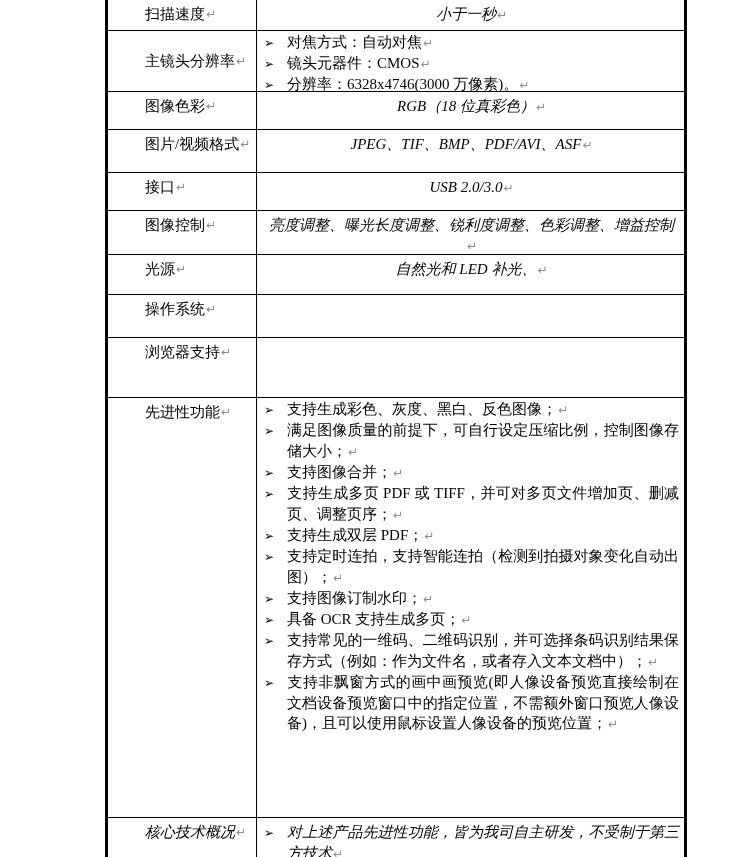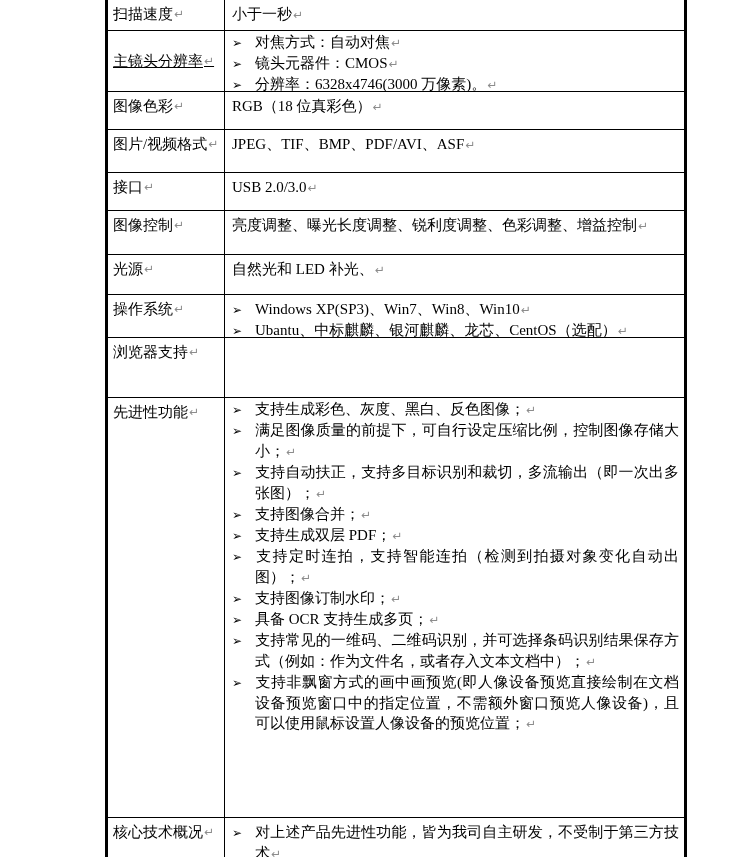--- a/index.html
+++ b/index.html
@@ -8,34 +8,34 @@
     font-family:"Liberation Serif","DejaVu Serif",serif;
     color:#000;
   }
   #spec-table{
     position:absolute;left:105px;top:0;width:582px;height:857px;
     box-sizing:border-box;
     border-left:3px solid #000;border-right:3px solid #000;
     font-size:15px;line-height:20px;
   }
   .row{display:flex;box-sizing:border-box;border-bottom:1px solid #000;overflow:hidden;}
-  .row:last-child{border-bottom:none;}
+  .row:last-child{border-bottom:none;font-style:italic;}
   .r0{height:31px}.r1{height:61px}.r2{height:38px}.r3{height:43px}.r4{height:38px}
   .r5{height:44px}.r6{height:40px}.r7{height:43px}.r8{height:60px}.r9{height:420px}.r10{height:39px}
   .label{
     width:117px;box-sizing:border-box;border-right:1px solid #000;
     padding:4px 2px 0 5px;display:flex;align-items:flex-start;
-    white-space:nowrap;overflow:hidden;
+    white-space:nowrap;overflow:hidden;margin-left:32px;
   }
-  .r1 .label{align-items:center;padding-top:0;text-decoration:underline;}
+  .r1 .label{align-items:center;padding-top:0;}
   .content{
     flex:1;box-sizing:border-box;padding:4px 5px 0 7px;overflow:hidden;
   }
   .r1 .content,.r8 .content,.r9 .content{padding-top:1px;}
-  .txt{text-align:left;}
+  .txt{text-align:center;font-style:italic;}
   .bi{
     text-align:justify;
     padding-left:23px;text-indent:-23px;
   }
   .bullet{
     display:inline-block;width:23px;text-indent:0;
     font-size:12px;color:#000;
     font-family:"DejaVu Sans",sans-serif;
   }
   .pm{
@@ -110,41 +110,37 @@
       </div>
       <div class="content">
         <div class="txt"><span>自然光和 LED 补光、</span><span class="pm">↵</span></div>
       </div>
     </div>
     <div class="row r7">
       <div class="label">
         <span>操作系统</span>
         <span class="pm">↵</span>
       </div>
-      <div class="content">
-        <div class="bi"><span class="bullet">➢</span><span>Windows XP(SP3)、Win7、Win8、Win10</span><span class="pm">↵</span></div>
-        <div class="bi"><span class="bullet">➢</span><span>Ubantu、中标麒麟、银河麒麟、龙芯、CentOS（选配）</span><span class="pm">↵</span></div>
-      </div>
     </div>
     <div class="row r8">
       <div class="label">
         <span>浏览器支持</span>
         <span class="pm">↵</span>
       </div>
     </div>
     <div class="row r9">
       <div class="label">
         <span>先进性功能</span>
         <span class="pm">↵</span>
       </div>
       <div class="content">
         <div class="bi"><span class="bullet">➢</span><span>支持生成彩色、灰度、黑白、反色图像；</span><span class="pm">↵</span></div>
         <div class="bi"><span class="bullet">➢</span><span>满足图像质量的前提下，可自行设定压缩比例，控制图像存储大小；</span><span class="pm">↵</span></div>
-        <div class="bi"><span class="bullet">➢</span><span>支持自动扶正，支持多目标识别和裁切，多流输出（即一次出多张图）；</span><span class="pm">↵</span></div>
         <div class="bi"><span class="bullet">➢</span><span>支持图像合并；</span><span class="pm">↵</span></div>
+        <div class="bi"><span class="bullet">➢</span><span>支持生成多页 PDF 或 TIFF，并可对多页文件增加页、删减页、调整页序；</span><span class="pm">↵</span></div>
         <div class="bi"><span class="bullet">➢</span><span>支持生成双层 PDF；</span><span class="pm">↵</span></div>
         <div class="bi"><span class="bullet">➢</span><span>支持定时连拍，支持智能连拍（检测到拍摄对象变化自动出图）；</span><span class="pm">↵</span></div>
         <div class="bi"><span class="bullet">➢</span><span>支持图像订制水印；</span><span class="pm">↵</span></div>
         <div class="bi"><span class="bullet">➢</span><span>具备 OCR 支持生成多页；</span><span class="pm">↵</span></div>
         <div class="bi"><span class="bullet">➢</span><span>支持常见的一维码、二维码识别，并可选择条码识别结果保存方式（例如：作为文件名，或者存入文本文档中）；</span><span class="pm">↵</span></div>
         <div class="bi"><span class="bullet">➢</span><span>支持非飘窗方式的画中画预览(即人像设备预览直接绘制在文档设备预览窗口中的指定位置，不需额外窗口预览人像设备)，且可以使用鼠标设置人像设备的预览位置；</span><span class="pm">↵</span></div>
       </div>
     </div>
     <div class="row r10">
       <div class="label">

